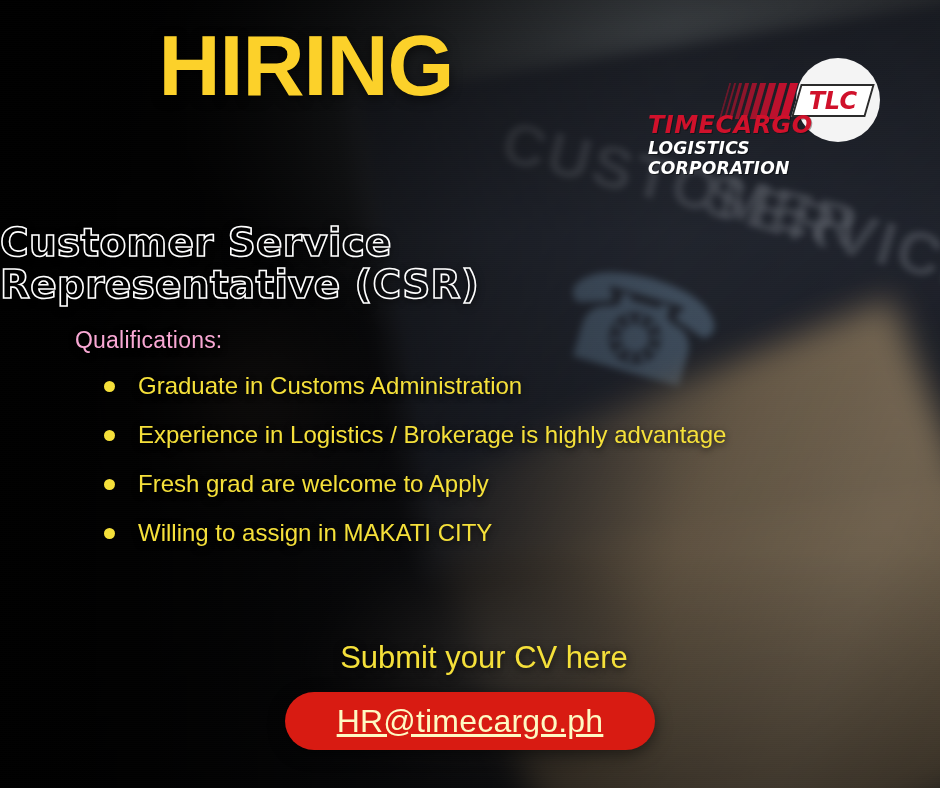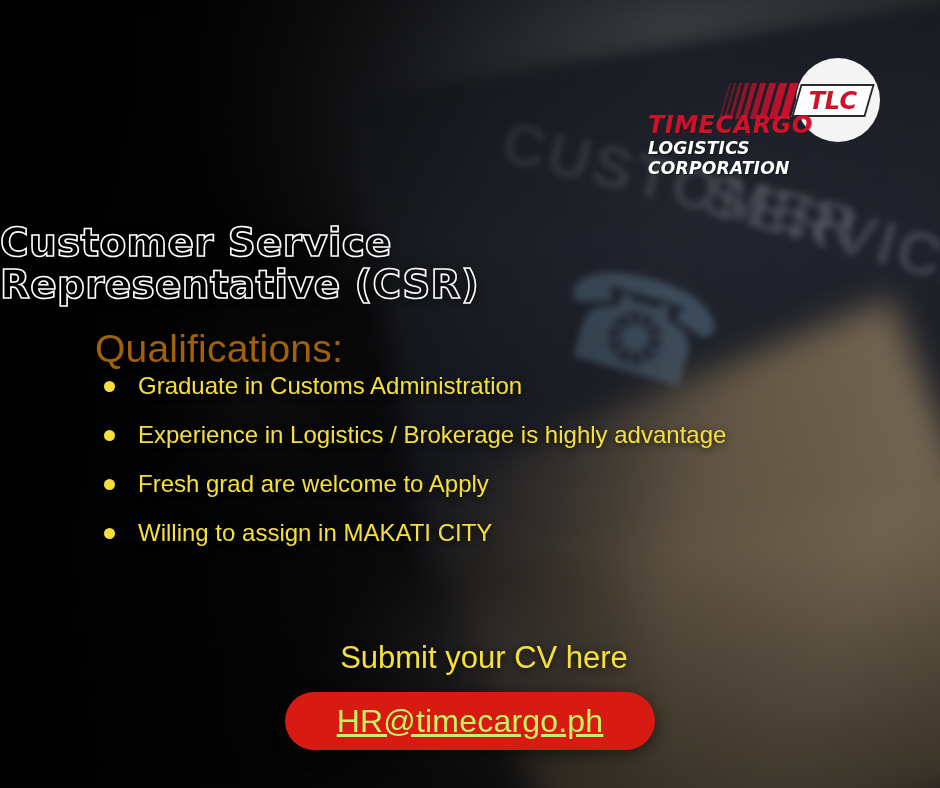--- a/index.html
+++ b/index.html
@@ -133,25 +133,24 @@
     color:transparent;
     -webkit-text-stroke:1.6px #ffffff;
     font-family:"DejaVu Sans", sans-serif;
     text-shadow:0 2px 8px rgba(0,0,0,.6);
   }
   .subtitle .s2 { display:block; }
 
   .qual-title {
     position:absolute;
     left:75px; top:327px;
-    font-size:39px;
-    color:#a16207;
+    font-size:23px;
+    color:#f9a8d4;
     letter-spacing:.2px;
     text-shadow:0 2px 7px rgba(0,0,0,.7);
-    margin-left:20px;
   }
 
   ul.quals {
     position:absolute;
     left:96px; top:365px;
     width:760px;
     list-style:none;
   }
   ul.quals li {
     position:relative;
@@ -181,21 +180,21 @@
     text-shadow:0 2px 8px rgba(0,0,0,.75);
   }
 
   .email-btn {
     position:absolute;
     left:285px; top:692px;
     width:370px; height:58px;
     background:#D81B12;
     border-radius:29px;
     display:flex; align-items:center; justify-content:center;
-    color:#bef264;
+    color:#fef9c3;
     font-size:32px;
     letter-spacing:.2px;
     box-shadow:0 4px 16px rgba(0,0,0,.5);
     border:none;
     cursor:pointer;
     font-family:"Liberation Sans", sans-serif;
   }
 
   
   .logo {
@@ -277,20 +276,21 @@
   <div class="phone-glyph">☎</div>
   <div class="desk"></div>
   <div class="hand"></div>
   <div class="hand2"></div>
   <div class="bg-layer vignette"></div>
   <div class="bg-layer grain"></div>
 
   <div class="content">
 
     <div class="headline">
+      <span class="l2">HIRING</span>
     </div>
 
     <div class="subtitle">
       <span>Customer Service</span>
       <span class="s2">Representative (CSR)</span>
     </div>
 
     <div class="qual-title">Qualifications:</div>
 
     <ul class="quals">

